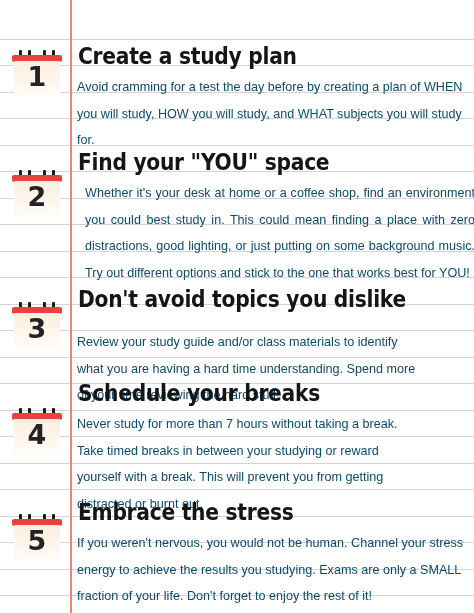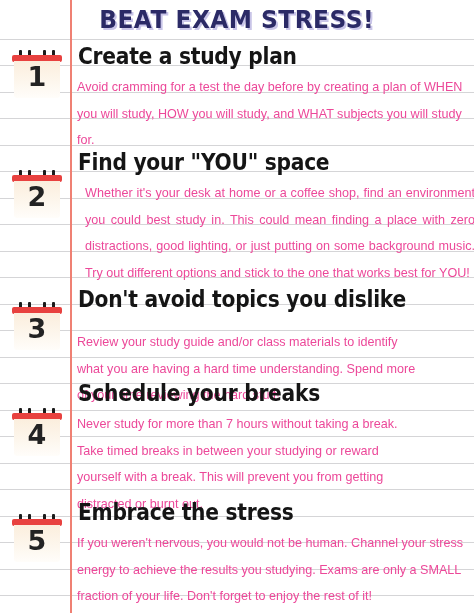--- a/index.html
+++ b/index.html
@@ -82,21 +82,21 @@
     letter-spacing: -0.3px;
     transform: scaleX(0.88);
     transform-origin: left center;
     white-space: nowrap;
   }
   .sec-body {
     position: absolute;
     left: 77px;
     font-size: 12.6px;
     line-height: 26.5px;
-    color: #ec4899;
+    color: #0c4a6e;
     font-family: "Liberation Sans", sans-serif;
   }
   .sec-body.justify { text-align: justify; }
 
   
   .cal {
     position: absolute;
     left: 12px;
     width: 50px;
     height: 48px;
@@ -176,23 +176,20 @@
       <div class="rule" style="top: 462.5px;"></div>
       <div class="rule" style="top: 489px;"></div>
       <div class="rule" style="top: 515.5px;"></div>
       <div class="rule" style="top: 542px;"></div>
       <div class="rule" style="top: 568.5px;"></div>
       <div class="rule" style="top: 595px;"></div>
     </div>
 
   <div id="margin-line"></div>
 
-  <div id="title-band">
-    <div id="title">BEAT EXAM STRESS!</div>
-  </div>
 
   <div class="section">
     <div class="cal" style="top:50px;">
       <div class="cal-rings">
         <div class="cal-ring r1"></div>
         <div class="cal-ring r2"></div>
         <div class="cal-ring r3"></div>
         <div class="cal-ring r4"></div>
       </div>
       <div class="cal-bar"></div>

